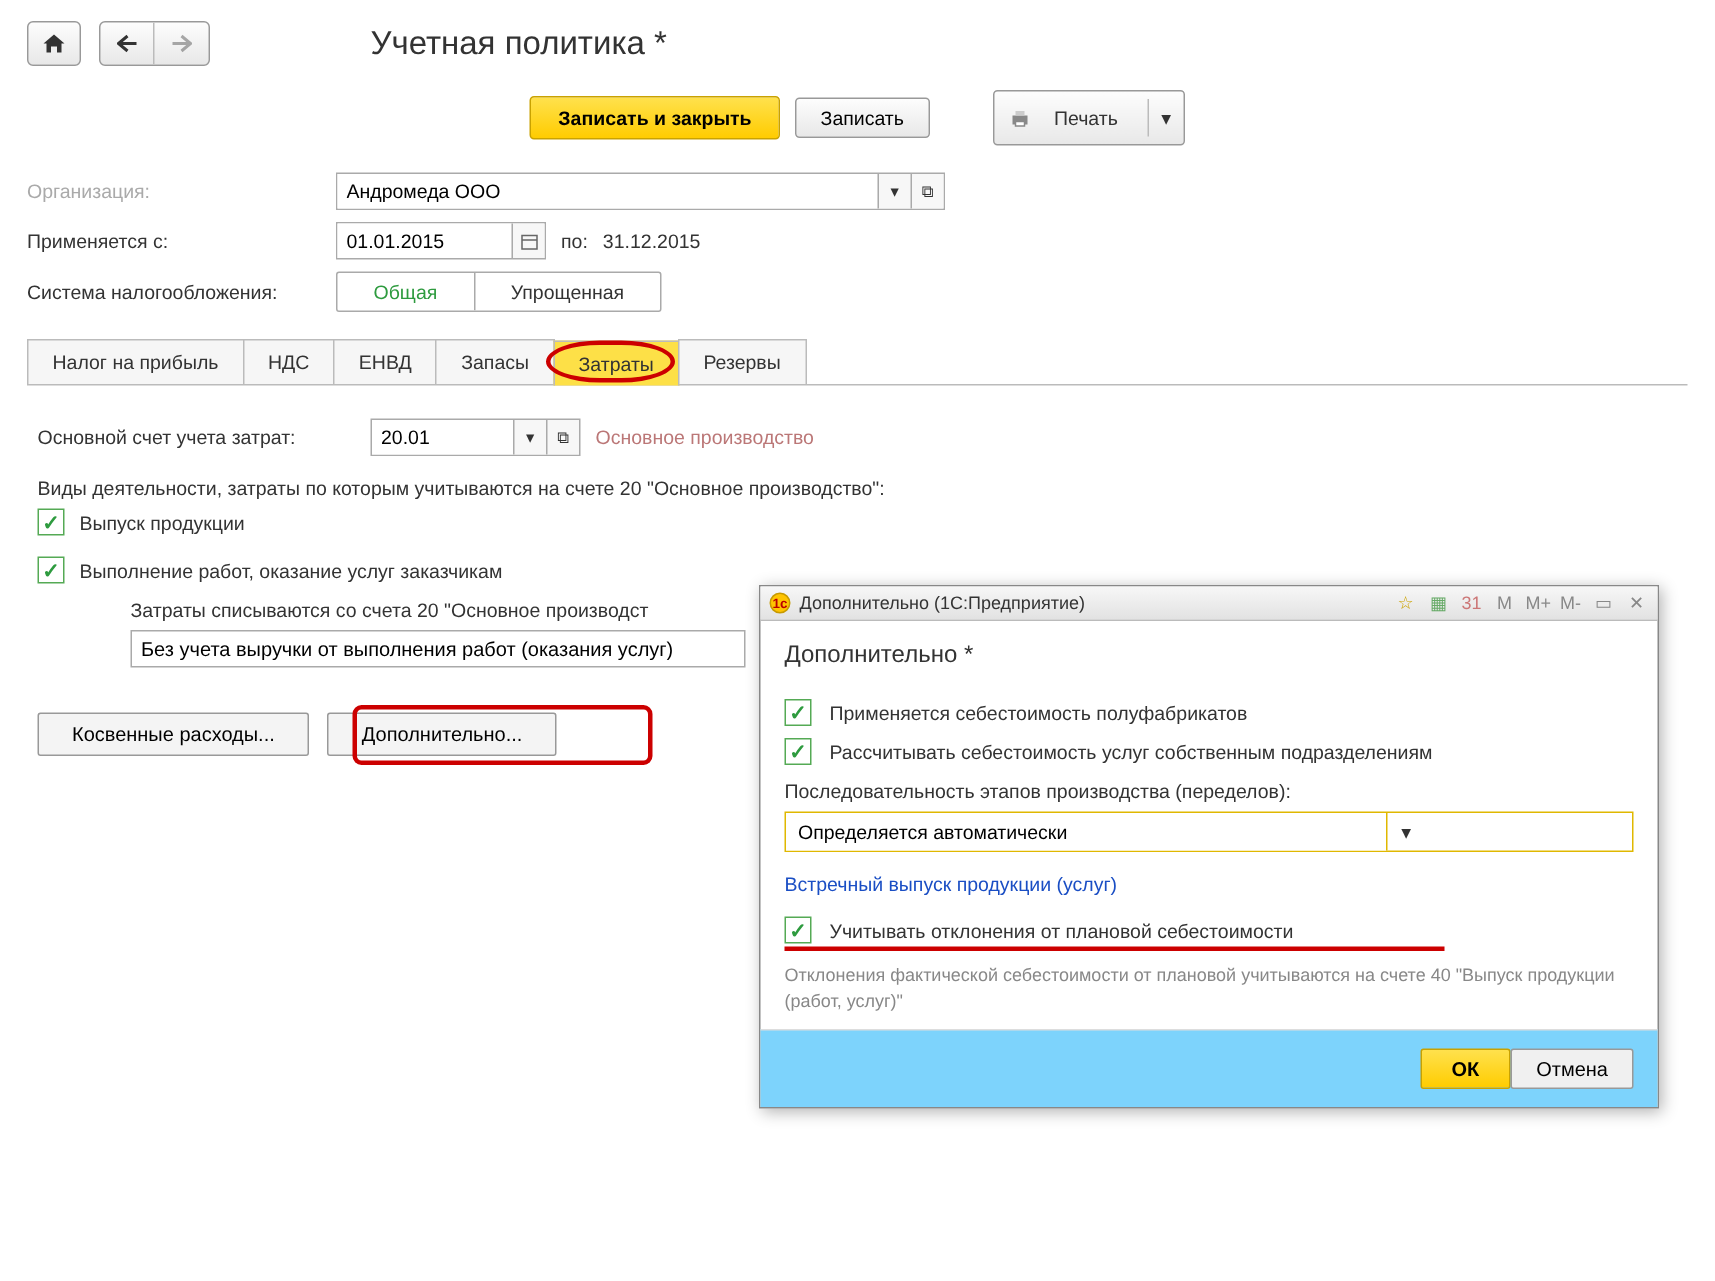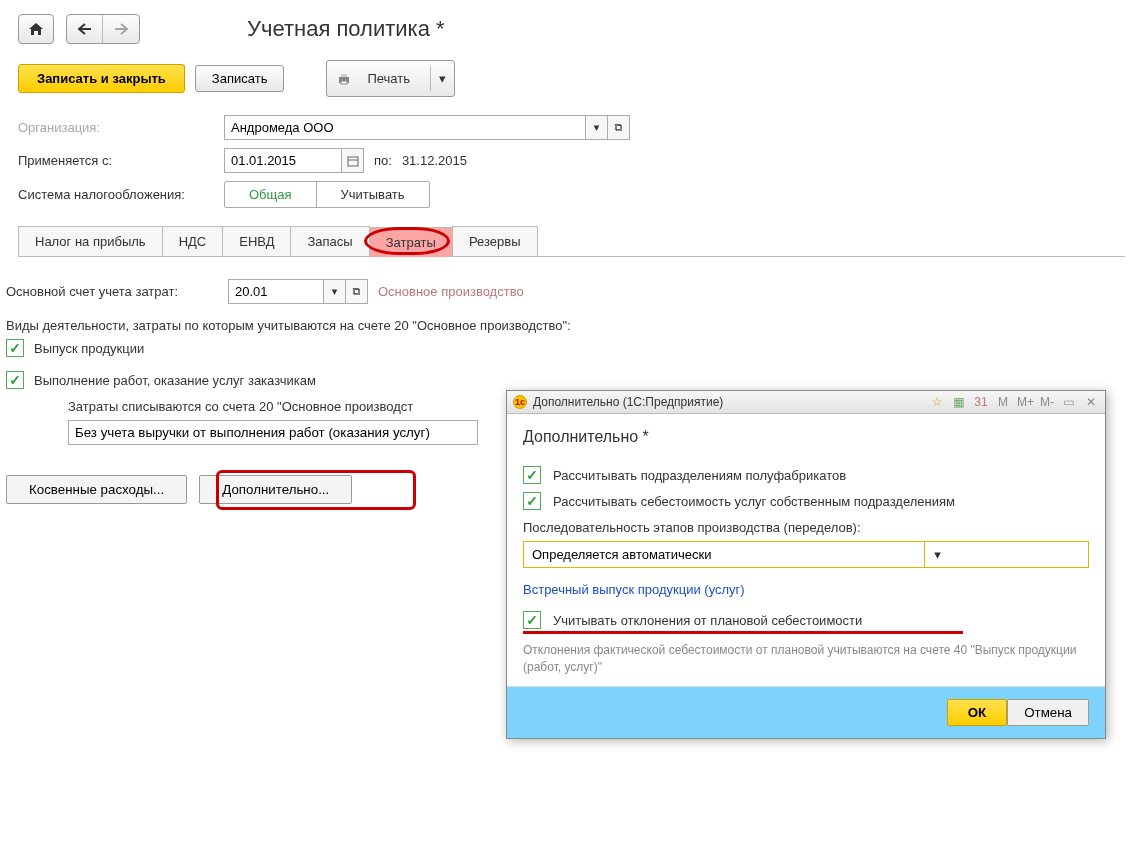--- a/index.html
+++ b/index.html
@@ -43,20 +43,21 @@
     .title {
       font-size: 22px;
       margin-left: 95px;
       color:#333;
     }
     .toolbar {
       display:flex;
       gap:10px;
       padding: 6px 18px 14px;
       align-items:center;
+      justify-content:center;
     }
     .btn {
       border:1px solid #999;
       border-radius:3px;
       background:linear-gradient(#fdfdfd,#e8e8e8);
       padding:5px 16px;
       cursor:pointer;
       font-size:13px;
     }
     .btn-primary {
@@ -107,30 +108,30 @@
     }
     .tab {
       padding:7px 16px;
       border:1px solid #bbb;
       border-bottom:none;
       background:#f6f6f6;
       margin-right:-1px;
       cursor:pointer;
       position:relative;
     }
-    .tab.active { background:#fca5a5; top:1px; }
+    .tab.active { background:#fde047; top:1px; }
     .highlight-oval {
       position:absolute;
       border:3px solid #c00;
       border-radius:50%/60%;
       width:86px;height:28px;
       top:-1px;left:-6px;
       pointer-events:none;
     }
-    .tab-content { padding:16px 6px; }
+    .tab-content { padding:16px 25px; }
     .row { display:flex;align-items:center;gap:10px;margin:6px 0; }
     .hint { color:#888;font-size:12px; }
     .checkbox-box {
       width:18px;height:18px;border:1px solid #5a5;display:inline-flex;align-items:center;justify-content:center;color:#2e9b3f;font-weight:bold;
       background:#fff;font-size:14px;
     }
     .sub-indent { margin-left:62px; margin-top:10px; }
     .wide-input { border:1px solid #aaa;padding:4px 6px;width:410px; }
     .btn-group-row { display:flex;gap:12px;margin-top:30px; }
     .btn-outl {
@@ -236,21 +237,21 @@
     </div>
   </div>
   <span>по:</span>
   <span>31.12.2015</span>
 </div>
 
 <div class="form-row">
   <div class="form-label">Система налогообложения:</div>
   <div class="seg-toggle">
     <div class="active">Общая</div>
-    <div>Учитывать</div>
+    <div>Упрощенная</div>
   </div>
 </div>
 
 <div class="tabs">
   <div class="tab">Налог на прибыль</div>
   <div class="tab">НДС</div>
   <div class="tab">ЕНВД</div>
   <div class="tab">Запасы</div>
   <div class="tab active" style="position:relative">
     <span>Затраты</span>
@@ -308,21 +309,21 @@
     <span class="ticon">M+</span>
     <span class="ticon">M-</span>
     <span class="ticon">▭</span>
     <span class="ticon">✕</span>
   </div>
   <div class="modal-body">
     <div class="modal-h">Дополнительно *</div>
 
     <div class="m-row">
       <span class="checkbox-box">✓</span>
-      <span>Рассчитывать подразделениям полуфабрикатов</span>
+      <span>Применяется себестоимость полуфабрикатов</span>
     </div>
     <div class="m-row">
       <span class="checkbox-box">✓</span>
       <span>Рассчитывать себестоимость услуг собственным подразделениям</span>
     </div>
 
     <div style="margin-top:10px">Последовательность этапов производства (переделов):</div>
     <div class="m-select" style="margin-top:6px">
       <input type="text" value="Определяется автоматически" style="">
       <div class="arrow">▾</div>

